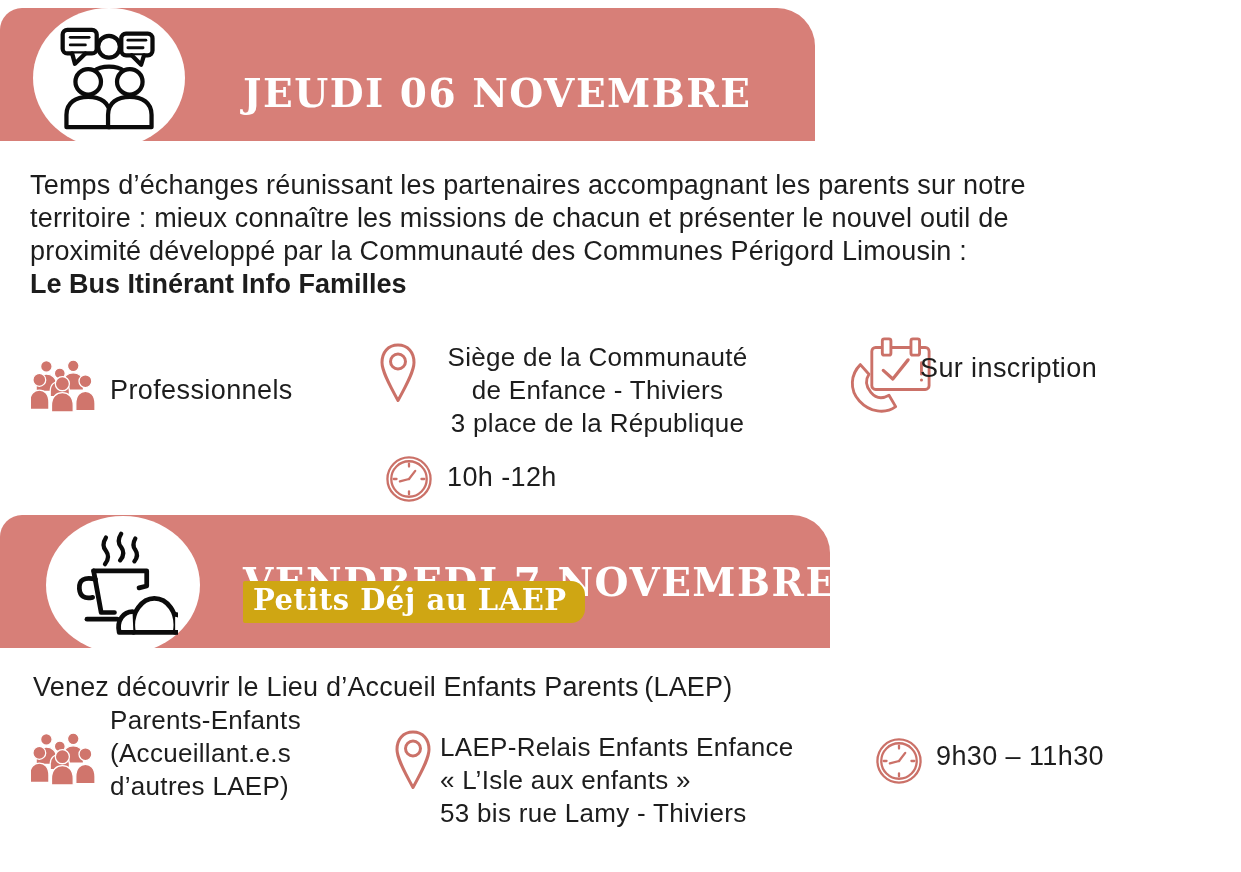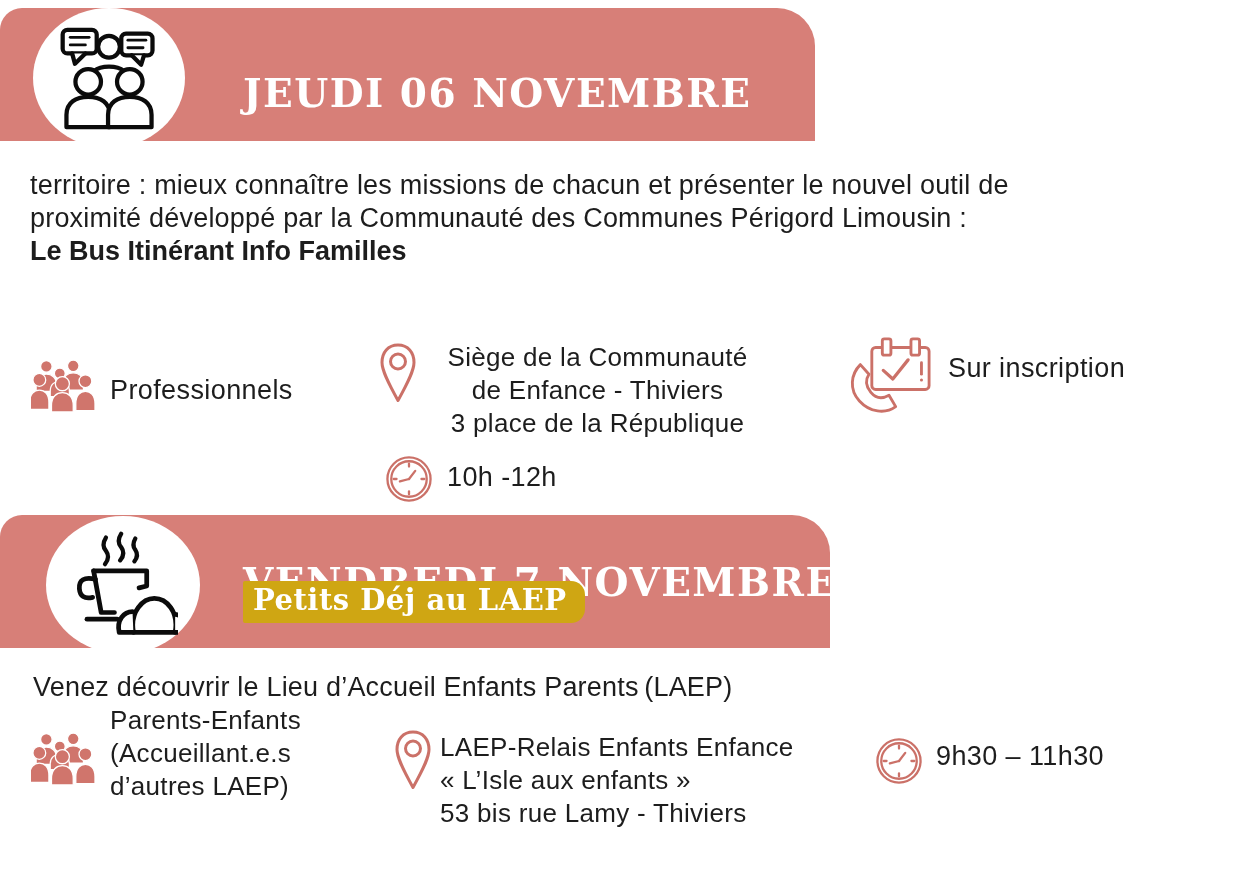--- a/index.html
+++ b/index.html
@@ -67,21 +67,21 @@
     left:33px;top:672px;
     font-size:27px;letter-spacing:0.2px;white-space:nowrap;
   }
 
   .label{font-size:27px;letter-spacing:0.4px;white-space:nowrap;}
   .lines{font-size:26px;line-height:33px;letter-spacing:0.3px;white-space:nowrap;}
   .centered{text-align:center;}
 
   .audience1{left:110px;top:375px;}
   .address1{left:425px;top:341px;width:345px;}
-  .reg1{left:948px;top:353px;}
+  .reg1{left:920px;top:353px;}
   .time1{left:447px;top:462px;}
 
   .audience2{left:110px;top:704px;}
   .address2{left:440px;top:731px;}
   .time2{left:936px;top:741px;}
 
   svg{display:block;}
 </style>
 </head>
 <body>
@@ -107,20 +107,21 @@
         <circle cx="77" cy="60" r="13.5"></circle>
         <path d="M10,108 v-13 c0,-13 10,-19 23,-19 c13,0 23,6 23,19 v13 z"></path>
         <path d="M54,108 v-13 c0,-13 10,-19 23,-19 c13,0 23,6 23,19 v13 z"></path>
       </g>
     </svg>
   </div>
 
   <div class="abs banner-title title1">JEUDI 06 NOVEMBRE</div>
 
   <div class="abs para">
+    <div>Temps d’échanges réunissant les partenaires accompagnant les parents sur notre</div>
     <div>territoire : mieux connaître les missions de chacun et présenter le nouvel outil de</div>
     <div>proximité développé par la Communauté des Communes Périgord Limousin :</div>
     <div class="bold">Le Bus Itinérant Info Familles</div>
   </div>
 
   <div class="abs" style="left:31px;top:358px;">
     <svg width="64" height="54" viewBox="0 0 100 84">
       <g fill="#d0756c" stroke="#ffffff" stroke-width="2">
         <circle cx="24" cy="13" r="9"></circle>
         <path d="M8,52 v-10 c0,-12 8,-17 16,-17 c8,0 16,5 16,17 v10 z"></path>

